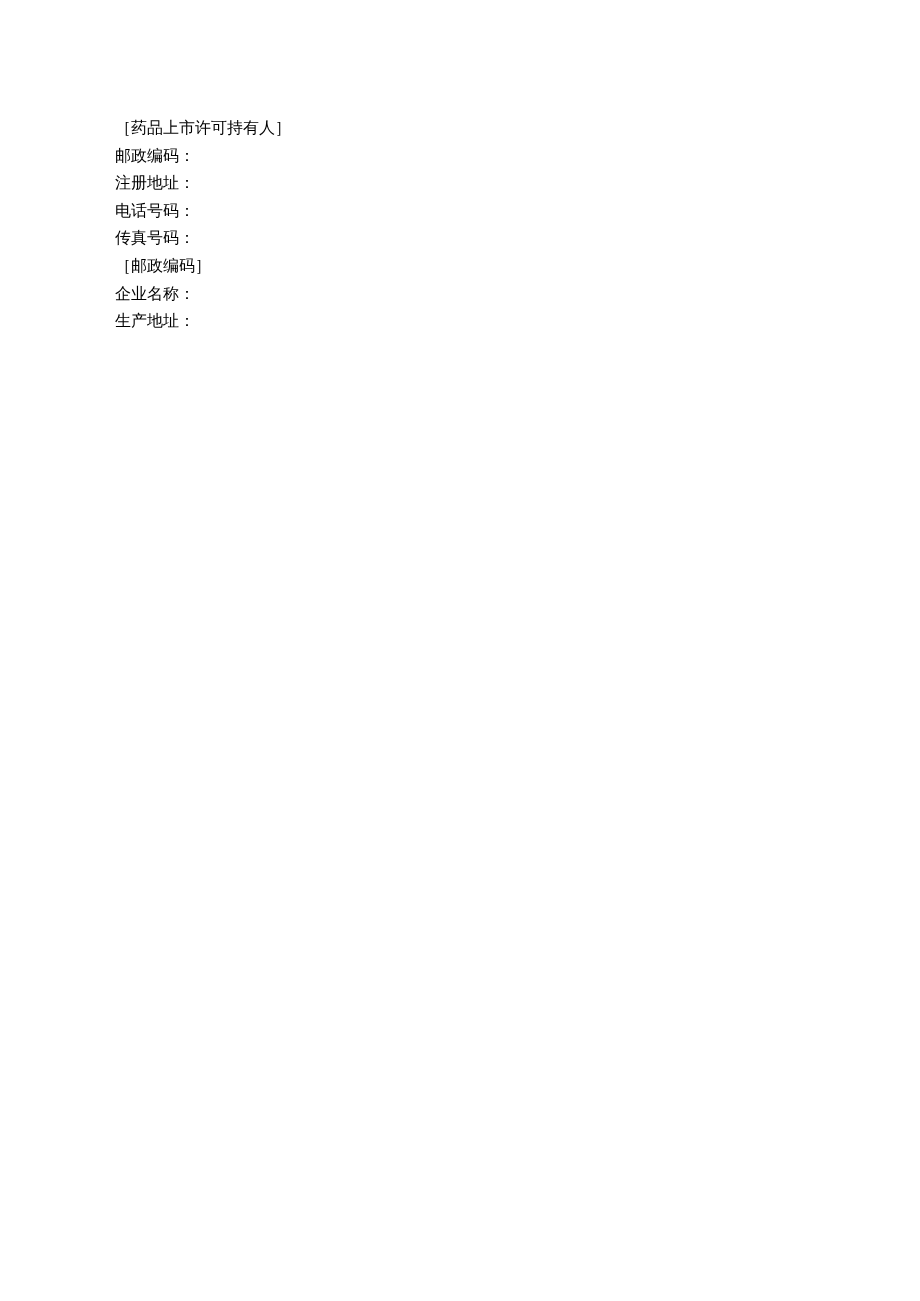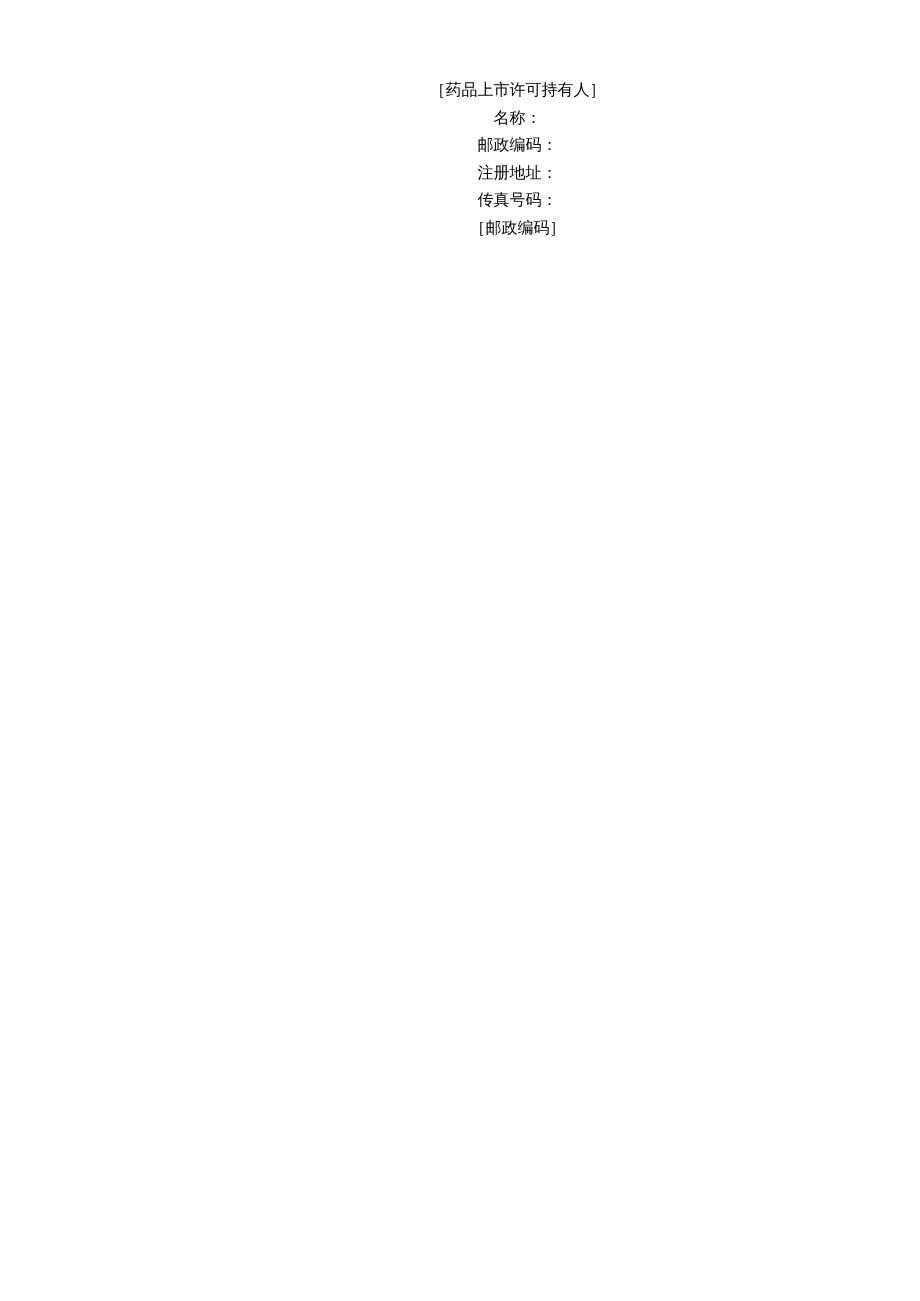--- a/index.html
+++ b/index.html
@@ -10,32 +10,33 @@
     body {
       width: 920px;
       height: 1301px;
       background: #ffffff;
       font-family: "SimSun", "宋体", serif;
       font-size: 16px;
       color: #000000;
       line-height: 1.6;
     }
     .content {
-      padding-top: 77px;
+      padding-top: 115px;
       padding-left: 115px;
-      text-align: center;
     }
     .line {
       display: block;
       margin-bottom: 2px;
     }
   </style>
 </head>
 <body>
 
 <div class="content">
   <span class="line">［药品上市许可持有人］</span>
-  <span class="line">名称：</span>
   <span class="line">邮政编码：</span>
   <span class="line">注册地址：</span>
+  <span class="line">电话号码：</span>
   <span class="line">传真号码：</span>
   <span class="line">［邮政编码］</span>
+  <span class="line">企业名称：</span>
+  <span class="line">生产地址：</span>
 </div>
 
 </body></html>

